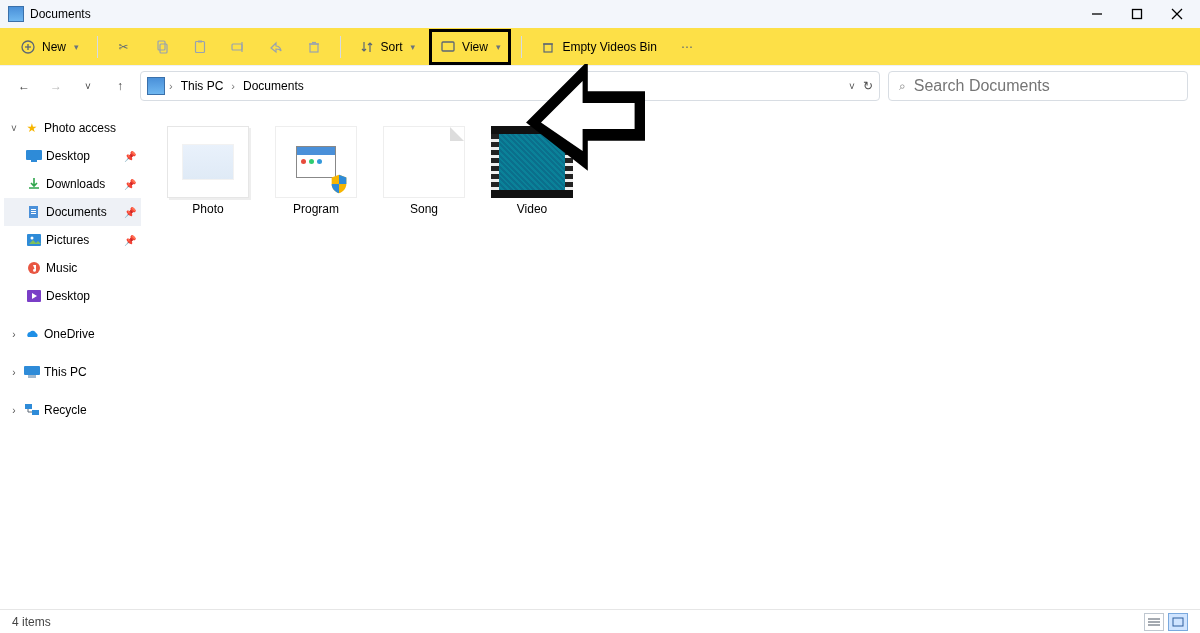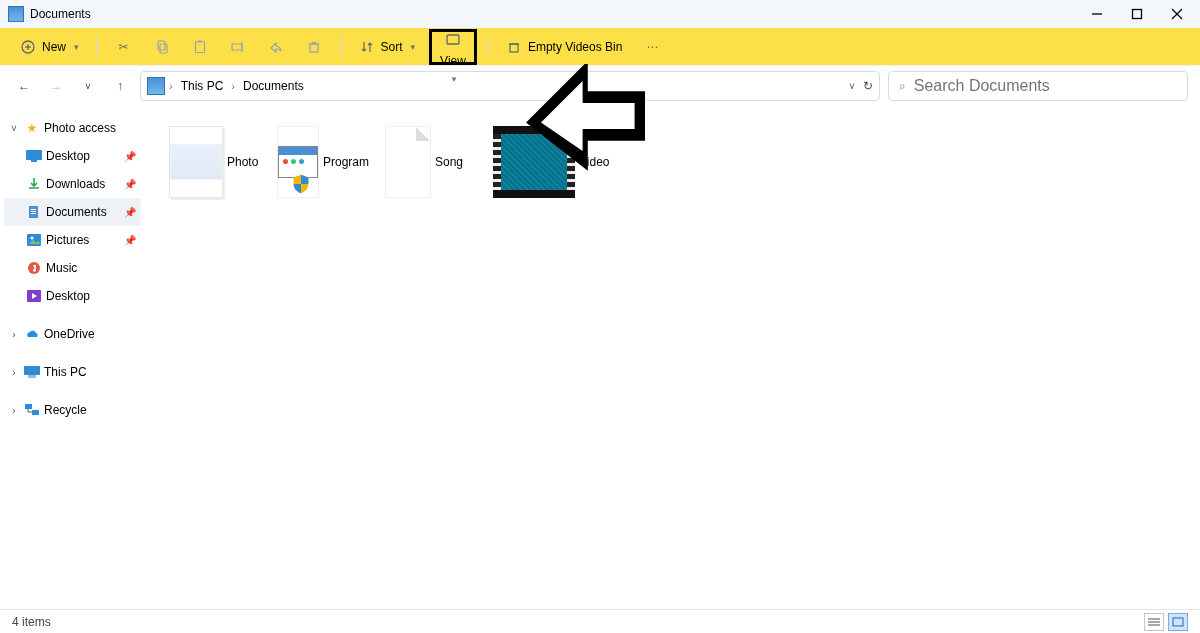--- a/index.html
+++ b/index.html
@@ -11,21 +11,21 @@
 .titlebar .title { font-size: 12px; }
 .win-controls { margin-left: auto; display: flex; gap: 22px; align-items: center; padding-right: 6px;}
 .win-btn { width: 18px; height: 18px; display:flex; align-items:center; justify-content:center; cursor:pointer; }
 
 
 .toolbar { height: 38px; background: #fde047; border-bottom: 1px solid #eef1f6; display: flex; align-items: center; padding: 0 12px; gap: 6px; }
 .tbtn { height: 28px; padding: 0 8px; display:flex; align-items:center; gap:6px; border-radius:4px; cursor:pointer;}
 .sep { width:1px; height:22px; background:#d5dbe4; margin:0 4px;}
 .icn { width:16px; height:16px; display:flex; align-items:center; justify-content:center; color:#5b6675; }
 .caret { font-size:9px; color:#6a737d; margin-left:2px;}
-.toolbar .highlighted { border:3px solid #000; border-radius:0; height:36px;flex-direction:column; }
+.toolbar .highlighted { border:3px solid #000; border-radius:0; height:36px; }
 
 
 .navrow { height: 40px; display:flex; align-items:center; padding: 6px 12px; gap:8px; background:#fff; }
 .nav-arrow { width:24px; height:24px; display:flex; align-items:center; justify-content:center; color:#3b3b3b; cursor:pointer; border-radius:4px;}
 .addressbar { flex:1; height:30px; border:1px solid #d8dde3; border-radius:4px; display:flex; align-items:center; padding:0 6px; gap:4px; }
 .addr-icon { width:18px; height:18px; background: linear-gradient(#4a90d9,#6fb7f0); border:1px solid #3a70aa;}
 .crumb { padding:3px 4px; border-radius:3px; cursor:pointer;}
 .crumb-sep{color:#777; font-size:11px;}
 .addr-right { margin-left:auto; display:flex; gap:8px; align-items:center; color:#4b4b4b;}
 .searchbox { width:300px; height:30px; border:1px solid #d8dde3; border-radius:4px; display:flex; align-items:center; padding:0 10px; color:#8a8a8a; gap:8px;}
@@ -38,21 +38,21 @@
 
 .tree-row { display:flex; align-items:center; height:28px; padding:0 4px; gap:4px; cursor:pointer; border-radius:0;}
 .tree-row.selected{background:#eef1f6;}
 .tw{width:12px; color:#555; font-size:10px; text-align:center;}
 .ticon{width:16px;height:16px;display:flex;align-items:center;justify-content:center;}
 .pin{margin-left:auto;color:#b8bec7;font-size:10px;}
 .indent{width:14px;}
 
 
 .items { display:flex; gap:22px; flex-wrap:wrap; align-items:flex-start; padding-left:8px;}
-.file { width:86px; display:flex; flex-direction:row; align-items:center; gap:4px; cursor:pointer; padding:4px; border-radius:3px;}
+.file { width:86px; display:flex; flex-direction:column; align-items:center; gap:4px; cursor:pointer; padding:4px; border-radius:3px;}
 .thumb{ width:82px; height:72px; display:flex; align-items:center; justify-content:center;}
 .lbl{ font-size:12px; text-align:center;}
 
 
 .thumb.photo { border:1px solid #e6e6e6; box-shadow: 2px 2px 0 #eee; background:#fff;}
 .thumb.photo::after{content:""; display:block; width:50px;height:34px; background:linear-gradient(180deg,#e9f1fb 0%, #dfeaf6 100%); border:1px solid #f2f2f2;}
 .thumb.program{background:#fff; border:1px solid #eee; position:relative;}
 .prog-win{width:40px;height:32px;border:1px solid #888;background:#fff;position:relative;}
 .prog-win::before{content:"";position:absolute;top:0;left:0;right:0;height:8px;background:#4a90d9;}
 .prog-win .dots{position:absolute;top:12px;left:4px;display:flex;gap:3px;}

